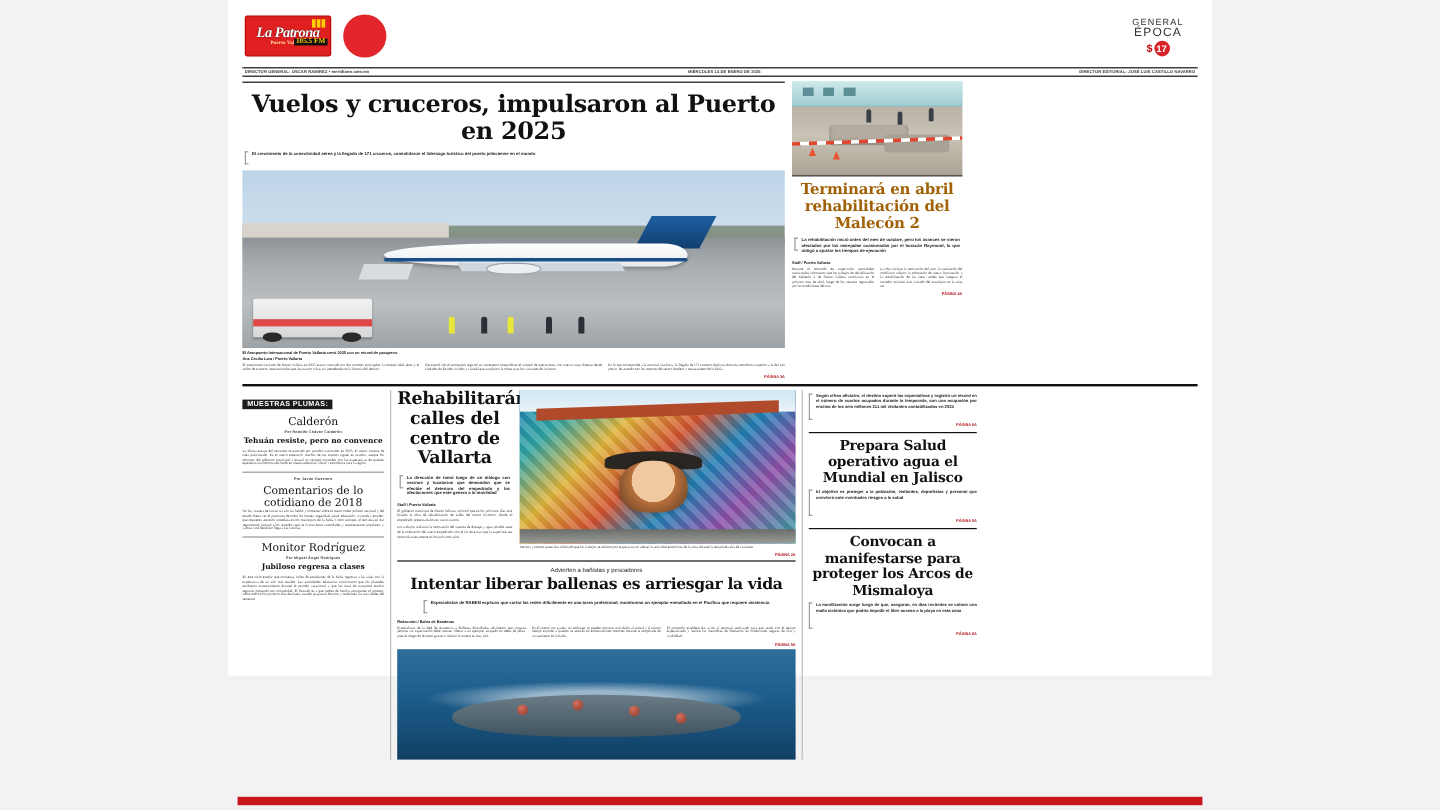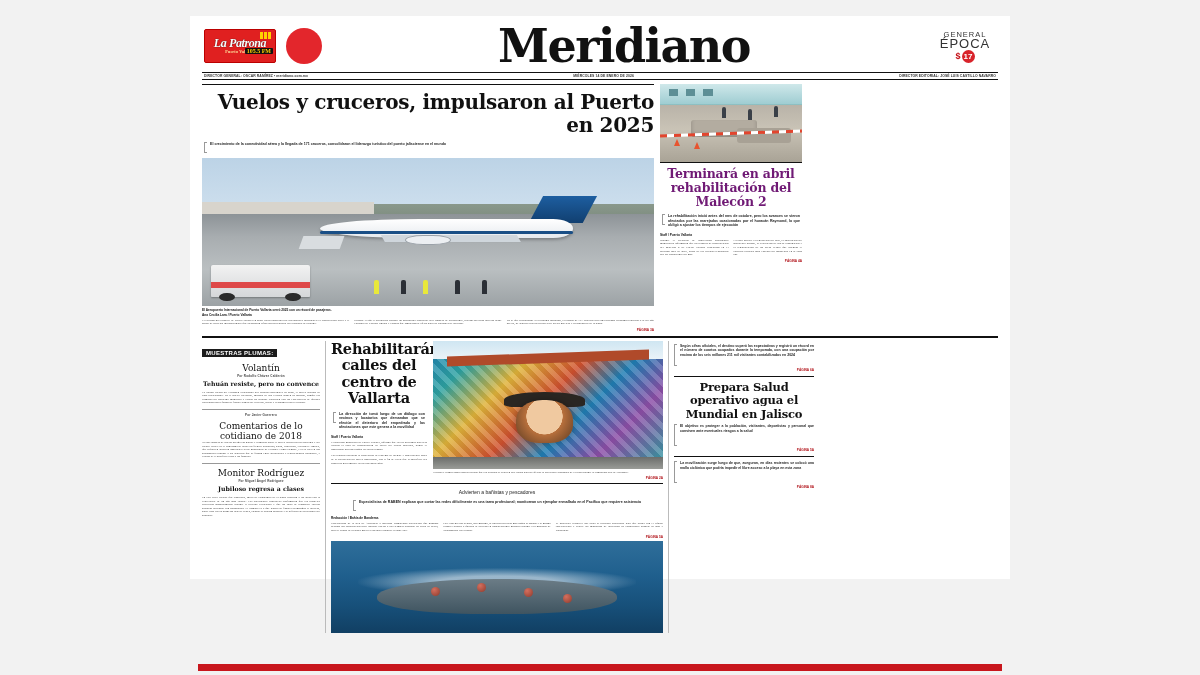--- a/index.html
+++ b/index.html
@@ -9,21 +9,21 @@
     font-family: "Liberation Serif", serif;
     overflow: hidden;
   }
   .page {
     position: relative;
     width: 1200px; height: 675px;
     background: #f2f2f2;
   }
   .sheet {
     position: absolute;
-    left: 190px; top: 16px;
+    left: 190px; top: 0px;
     width: 820px; height: 563px;
     background: #ffffff;
     padding: 6px 8px 0 8px;
   }
 
   
   .masthead {
     display: flex; align-items: center;
     height: 48px;
     padding: 0 6px;
@@ -84,21 +84,21 @@
     font-size: 10.5px;
     letter-spacing: 0.6px;
     color: #111;
     margin-top: 1px;
   }
   .epoca {
     flex: 0 0 auto; text-align: center; width: 62px;
     font-family: "Liberation Sans", sans-serif;
   }
   .epoca .e1 { font-size: 7.5px; letter-spacing: 1px; color: #333; line-height: 9px; }
-  .epoca .e2 { font-size: 13px; letter-spacing: 1px; color: #333; line-height: 9px; }
+  .epoca .e2 { font-size: 10px; letter-spacing: 1px; color: #333; line-height: 9px; }
   .epoca .price {
     margin-top: 2px;
     font-size: 9px; color: #c41017; font-weight: bold;
     display: flex; align-items: center; justify-content: center; gap: 1px;
   }
   .epoca .price .coin {
     display: inline-flex; align-items: center; justify-content: center;
     width: 13px; height: 13px; border-radius: 50%;
     background: #d8232a; color: #fff; font-size: 8px; font-weight: bold;
   }
@@ -137,21 +137,21 @@
   
   .top-section { display: flex; gap: 6px; padding: 0 4px; }
   .top-left { width: 452px; }
   .top-right { width: 142px; }
 
   .hl-main {
     font-family: "DejaVu Serif", serif;
     font-weight: bold;
     font-size: 20px;
     line-height: 23px;
-    text-align: right;
+    text-align: center;
     color: #111;
     letter-spacing: -0.3px;
     border-top: 1px solid #111;
     padding-top: 6px;
   }
   .deck {
     display: flex; gap: 3px;
     margin: 5px 2px 5px 2px;
     align-items: flex-start;
   }
@@ -241,21 +241,21 @@
     font-size: 3.2px; font-weight: bold; color: #111;
     margin: 2px 0 1px 0;
   }
 
   .cols-3 { display: flex; gap: 5px; margin-top: 1px; }
   .cols-3 > div { flex: 1; }
 
   .hl-right {
     font-family: "DejaVu Serif", serif;
     font-weight: bold; font-size: 12.5px; line-height: 14px;
-    text-align: center; color: #701a75; letter-spacing: -0.2px;
+    text-align: center; color: #a16207; letter-spacing: -0.2px;
     border-top: 1px solid #111; padding-top: 4px;
   }
   .photo-right {
     width: 100%; height: 78px; position: relative; overflow: hidden;
     background: linear-gradient(#8fd3d8 0%, #7cc4cc 26%, #b9b3a8 27%, #c9c3b6 58%, #a9a396 100%);
   }
   .photo-right .bldg {
     position: absolute; left: 0; top: 0; width: 100%; height: 26%;
     background: linear-gradient(#cfe8ea, #9fcdd2);
   }
@@ -420,21 +420,20 @@
             <i></i>
             <i></i>
             <i></i>
           </div>
         <div class="pl-top">La Patrona</div>
         <div class="pl-sub">Puerto Vallarta</div>
         <div class="pl-freq">105.5 FM</div>
       </div>
       <div class="redcircle"></div>
       <div class="title-block">
-        <div class="paper-title">Meridiano</div>
       </div>
       <div class="epoca">
         <div class="e1">GENERAL</div>
         <div class="e2">ÉPOCA</div>
         <div class="price">
           <span>$</span>
           <span class="coin">17</span>
         </div>
       </div>
     </div>
@@ -515,21 +514,21 @@
     </div>
 
     <div class="mid-rule"></div>
 
     <div class="bottom-section">
 
       <div class="col-opinion">
         <div class="sec-label">MUESTRAS PLUMAS:</div>
 
         <div>
-          <div class="op-title">Volantín</div>
+          <div class="op-title">Calderón</div>
           <div class="op-author">Por Rodolfo Chávez Calderón</div>
           <div class="op-head">Tehuán resiste, pero no convence</div>
           <div class="micro">La última escapa del certamen ocasionado por partidos nacionales en 2025, el nuevo sistema de cada posicionado. En el nuevo escenario, muchos de sus eventos siguen en marcha, aunque los términos del gobierno municipal y estatal no siempre coinciden con las expectativas de quienes esperaban una reforma de fondo en materia electoral, social y económica para la región.</div>
         </div>
 
         <div class="op-rule"></div>
 
         <div>
           <div class="op-author">Por Javier Guerrero</div>
           <div class="op-title">Comentarios de lo cotidiano de 2018</div>
@@ -568,20 +567,21 @@
               <div class="face"></div>
               <div class="grnd"></div>
             </div>
             <div class="micro" style="margin-top:2px">Vecinos y comerciantes han solicitado que los trabajos se realicen por etapas para no afectar la actividad económica de la zona durante la temporada alta de visitantes.</div>
             <div class="pagina">PÁGINA 2A</div>
           </div>
         </div>
 
         <div style="border-top:1px solid #111;margin-top:3px;padding-top:2px;">
           <div class="centered-kicker">Advierten a bañistas y pescadores</div>
+          <div class="hl-wide">Intentar liberar ballenas es arriesgar la vida</div>
           <div class="deck" style="justify-content:center">
             <span class="brk"></span>
             <p>Especialistas de RABEN explican que cortar las redes difícilmente es una tarea profesional; monitorean un ejemplar enmallado en el Pacífico que requiere asistencia</p>
           </div>
           <div class="byline">Redacción / Bahía de Banderas</div>
           <div class="cols-3">
             <div class="micro">Especialistas de la Red de Asistencia a Ballenas Enmalladas advirtieron que ninguna persona sin capacitación debe intentar liberar a un ejemplar atrapado en redes de pesca, pues el riesgo de lesiones graves o incluso la muerte es muy alto.</div>
             <div class="micro">En el intento por ayudar, sin embargo, se pueden provocar más daños al animal y al mismo tiempo exponer a quienes se acercan en embarcaciones menores durante la temporada de avistamiento en la bahía.</div>
             <div>
               <div class="micro">El protocolo establece dar aviso al personal autorizado para que acuda con el equipo especializado y realice las maniobras de liberación en condiciones seguras de mar y visibilidad.</div>
@@ -617,20 +617,21 @@
           <div class="summary">
             <span class="brk"></span>
             <p>El objetivo es proteger a la población, visitantes, deportistas y personal que conviven ante eventuales riesgos a la salud</p>
           </div>
           <div class="pagina">PÁGINA 5A</div>
         </div>
 
         <div class="right-rule"></div>
 
         <div>
+          <div class="hl-right-col">Convocan a manifestarse para proteger los Arcos de Mismaloya</div>
           <div class="summary">
             <span class="brk"></span>
             <p>La movilización surge luego de que, aseguran, en días recientes se colocó una malla ciclónica que podría impedir el libre acceso a la playa en esta zona</p>
           </div>
           <div class="pagina">PÁGINA 8A</div>
         </div>
       </div>
     </div>
 
   </div>

